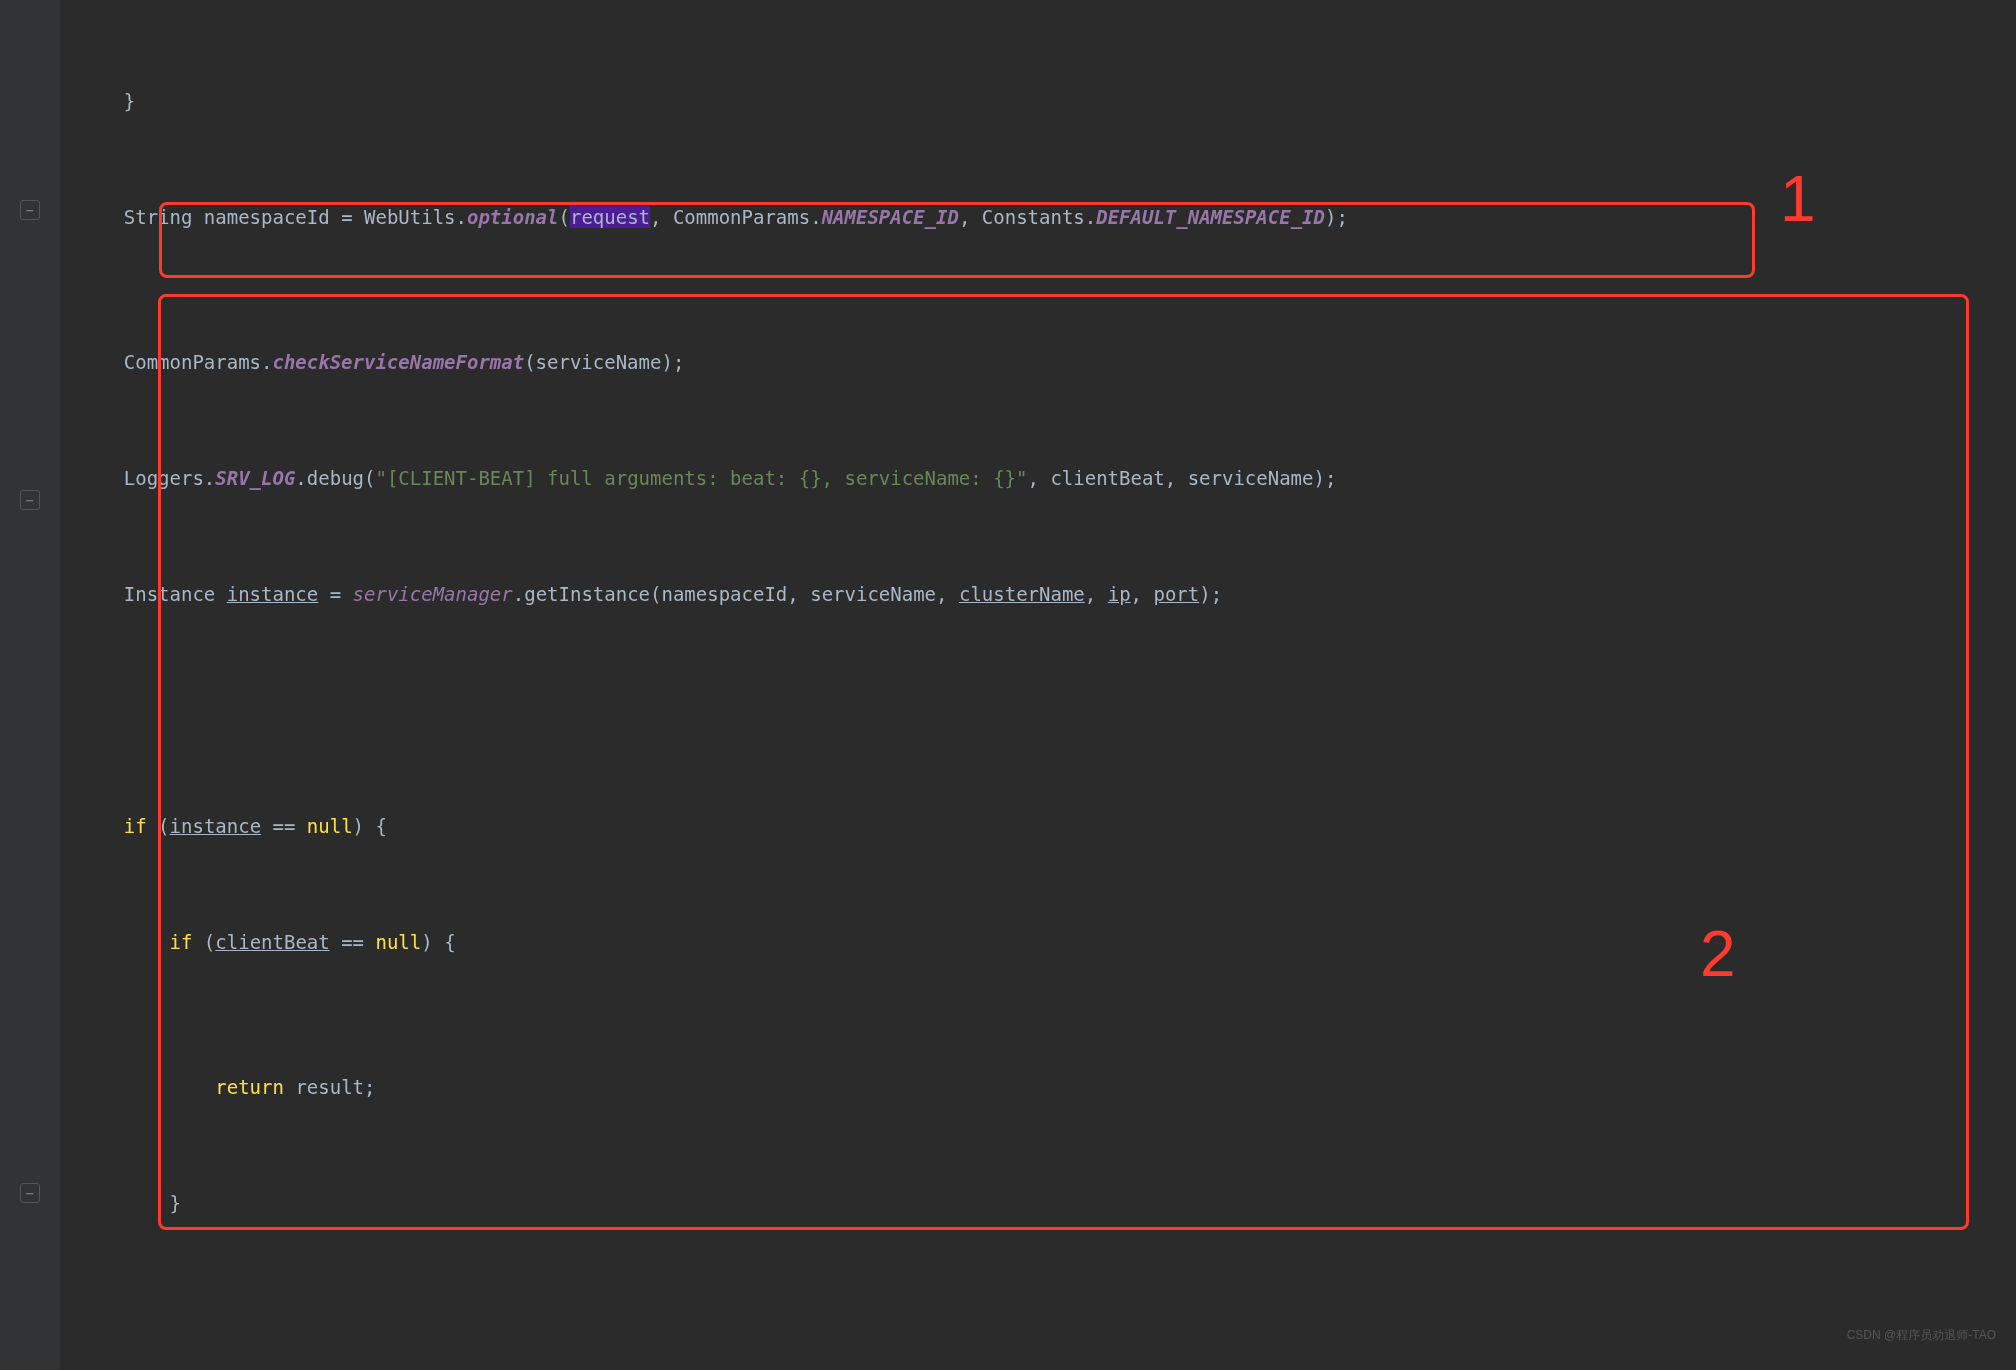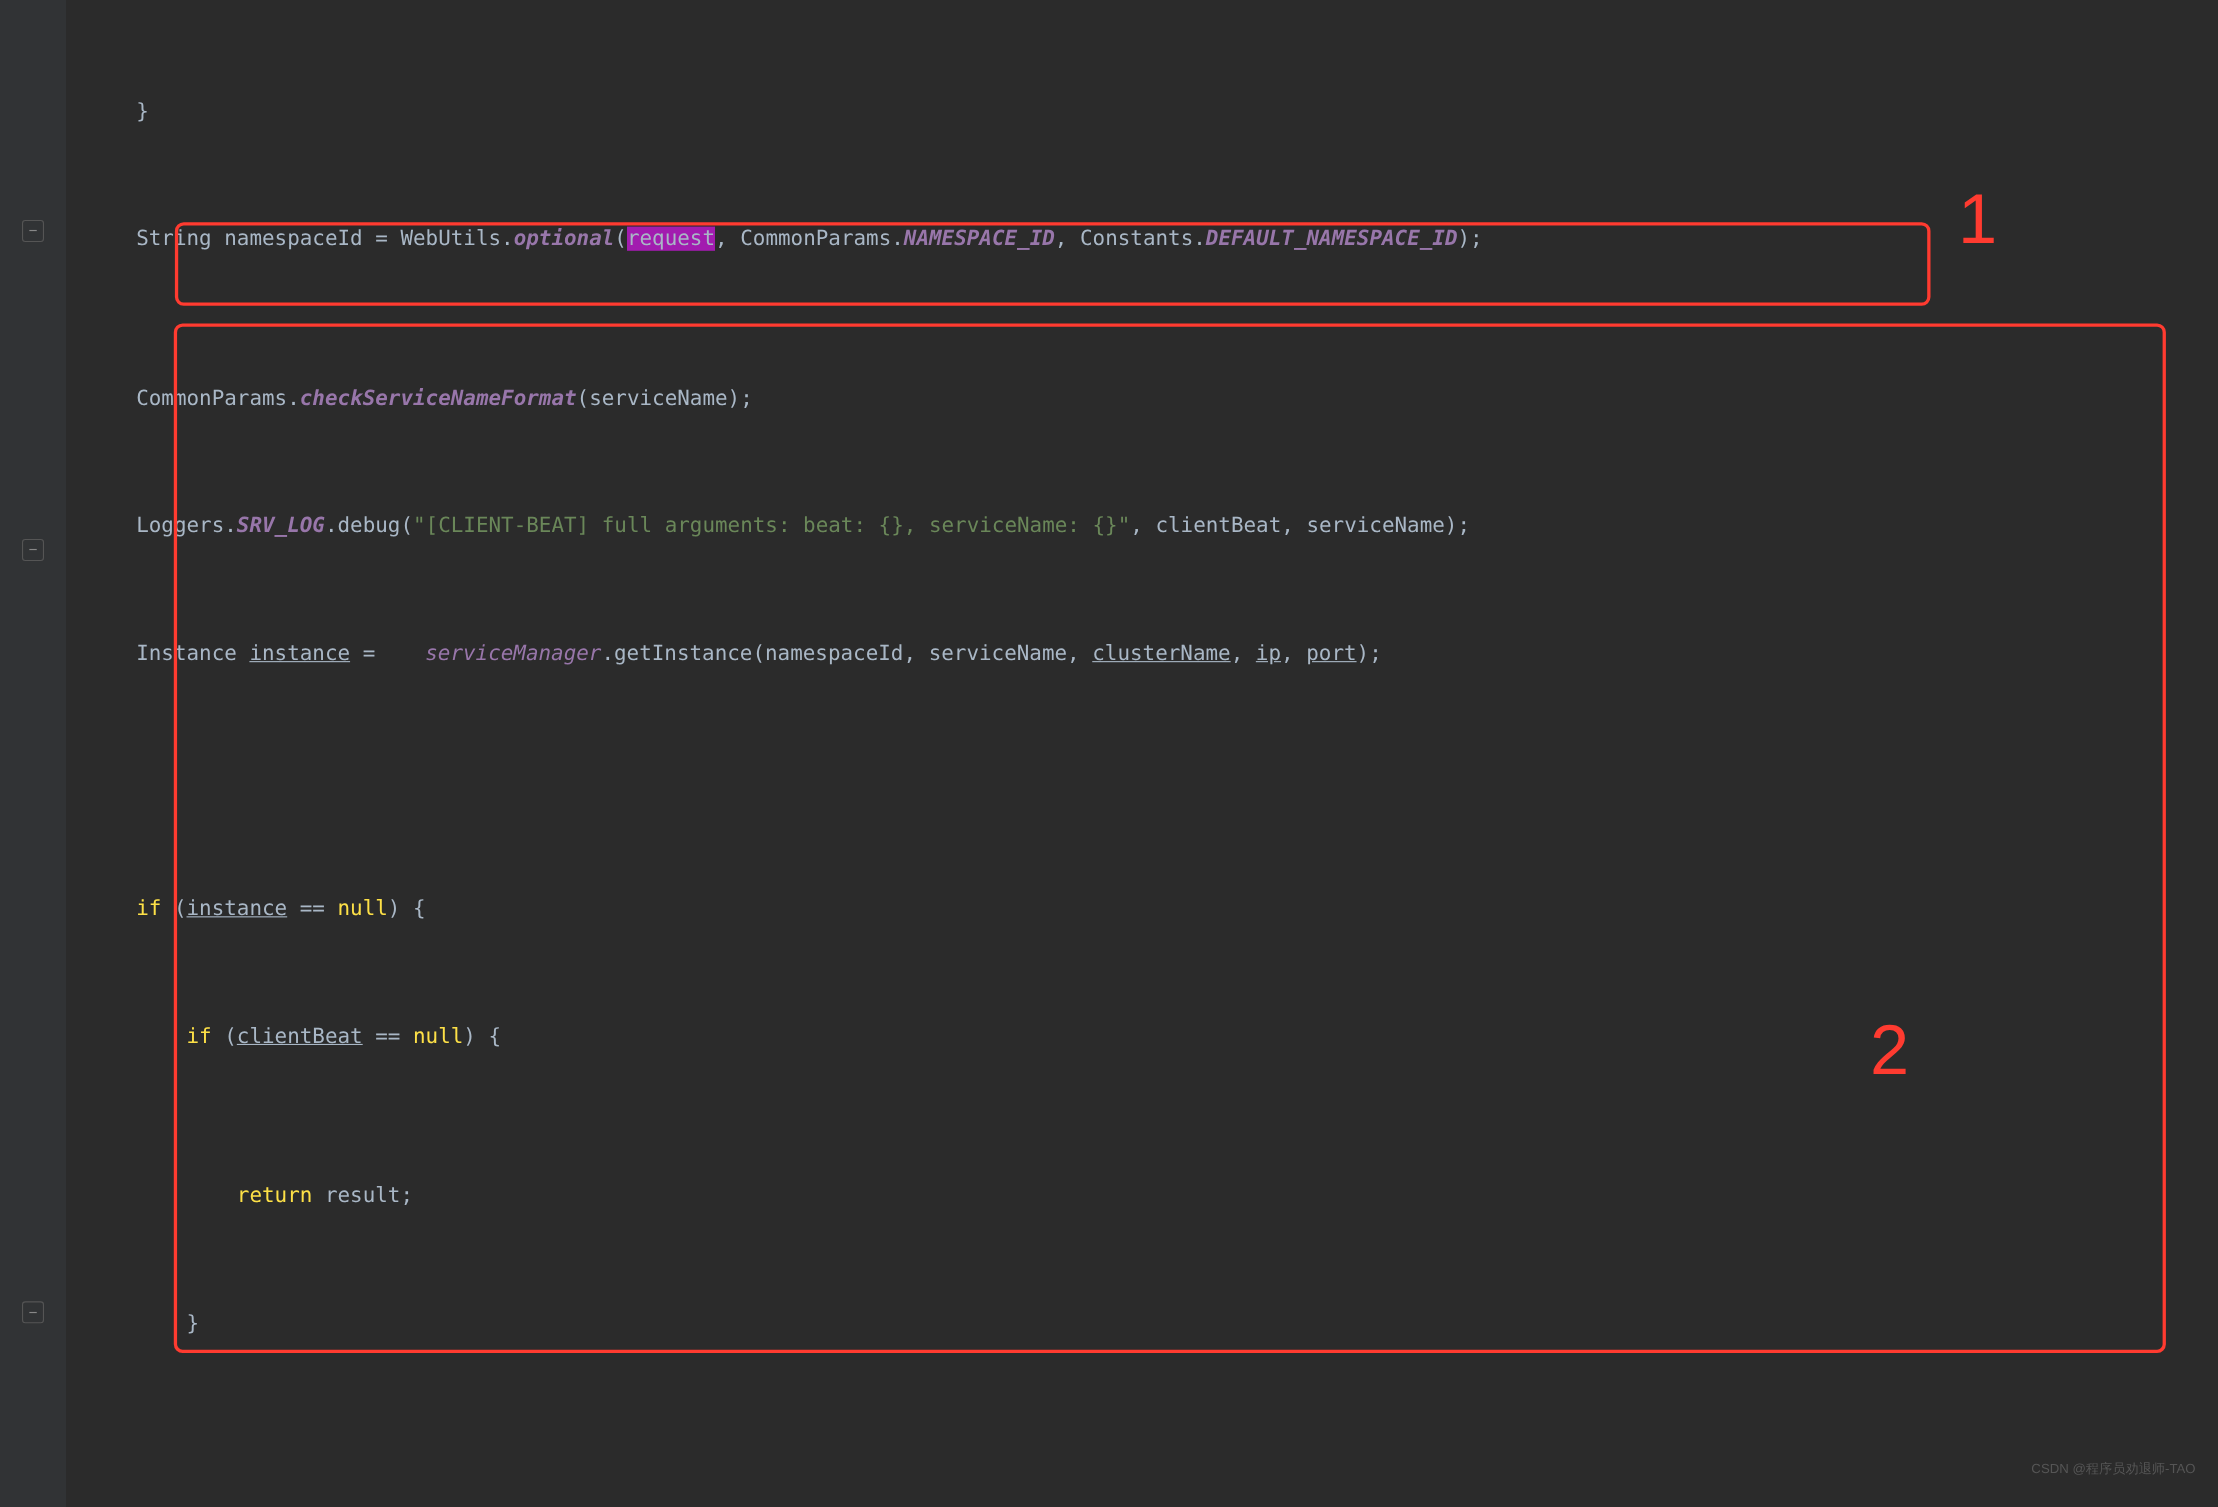--- a/index.html
+++ b/index.html
@@ -2,26 +2,26 @@
 <html><head>
 <meta charset="utf-8">
 <style>
   html,body{margin:0;padding:0;background:#2b2b2b;color:#a9b7c6;font-family:Menlo,Consolas,"DejaVu Sans Mono",monospace;font-size:19px;line-height:29px;}
   .viewport{width:2016px;height:1370px;position:relative;overflow:hidden;}
   .gutter{position:absolute;left:0;top:0;width:60px;height:100%;background:#313335;}
   .fold{position:absolute;left:20px;width:18px;height:18px;border:1px solid #555;border-radius:3px;display:flex;align-items:center;justify-content:center;font-size:13px;color:#888;}
   .code{position:absolute;left:78px;top:0;white-space:pre;}
   .line{display:block;}
   .kw{color:#fde047;}
-  .fld{color:#9876aa;font-style:italic;margin-left:34px;}
+  .fld{color:#9876aa;font-style:italic;}
   .stat{color:#9876aa;font-style:italic;font-weight:bold;}
   .str{color:#6a8759;}
   .p{color:#a9b7c6;}
   .u{text-decoration:underline;}
-  .hl{background:#a21caf;margin-top:23px;}
+  .hl{background:#4c1d95;margin-top:23px;}
   .annot{position:absolute;border:3px solid #ff3b30;border-radius:8px;}
   .annot-label{position:absolute;color:#ff3b30;font-size:64px;font-weight:400;font-family:Helvetica,Arial,sans-serif;}
   .watermark{position:absolute;right:20px;bottom:20px;color:#555;font-size:12px;font-family:Arial,sans-serif;}
 </style>
 </head>
 <body>
 
 <div class="viewport">
   <div class="gutter">
     <div class="fold" style="top:200px;">−</div>

